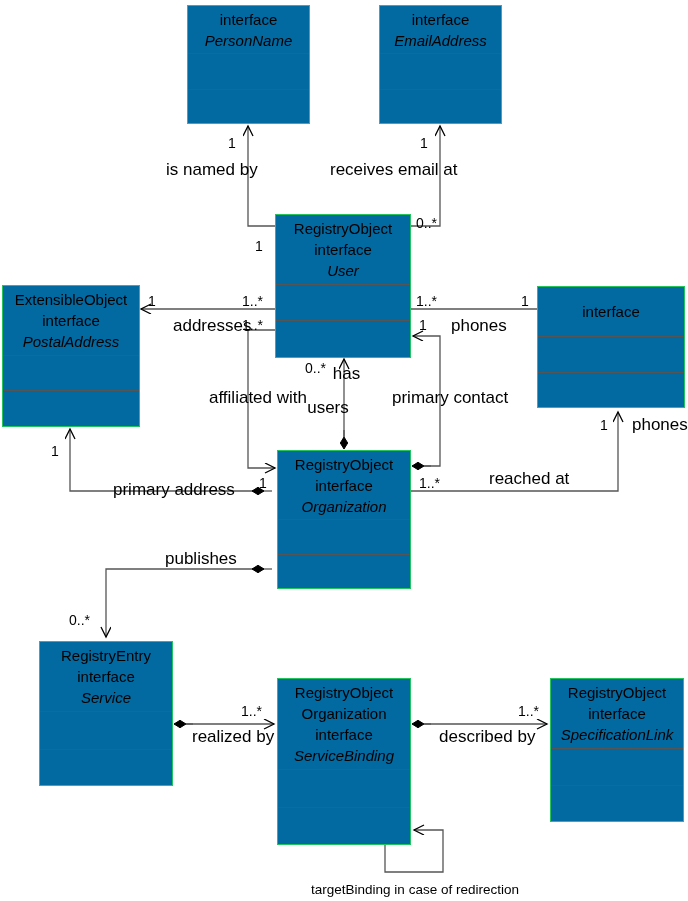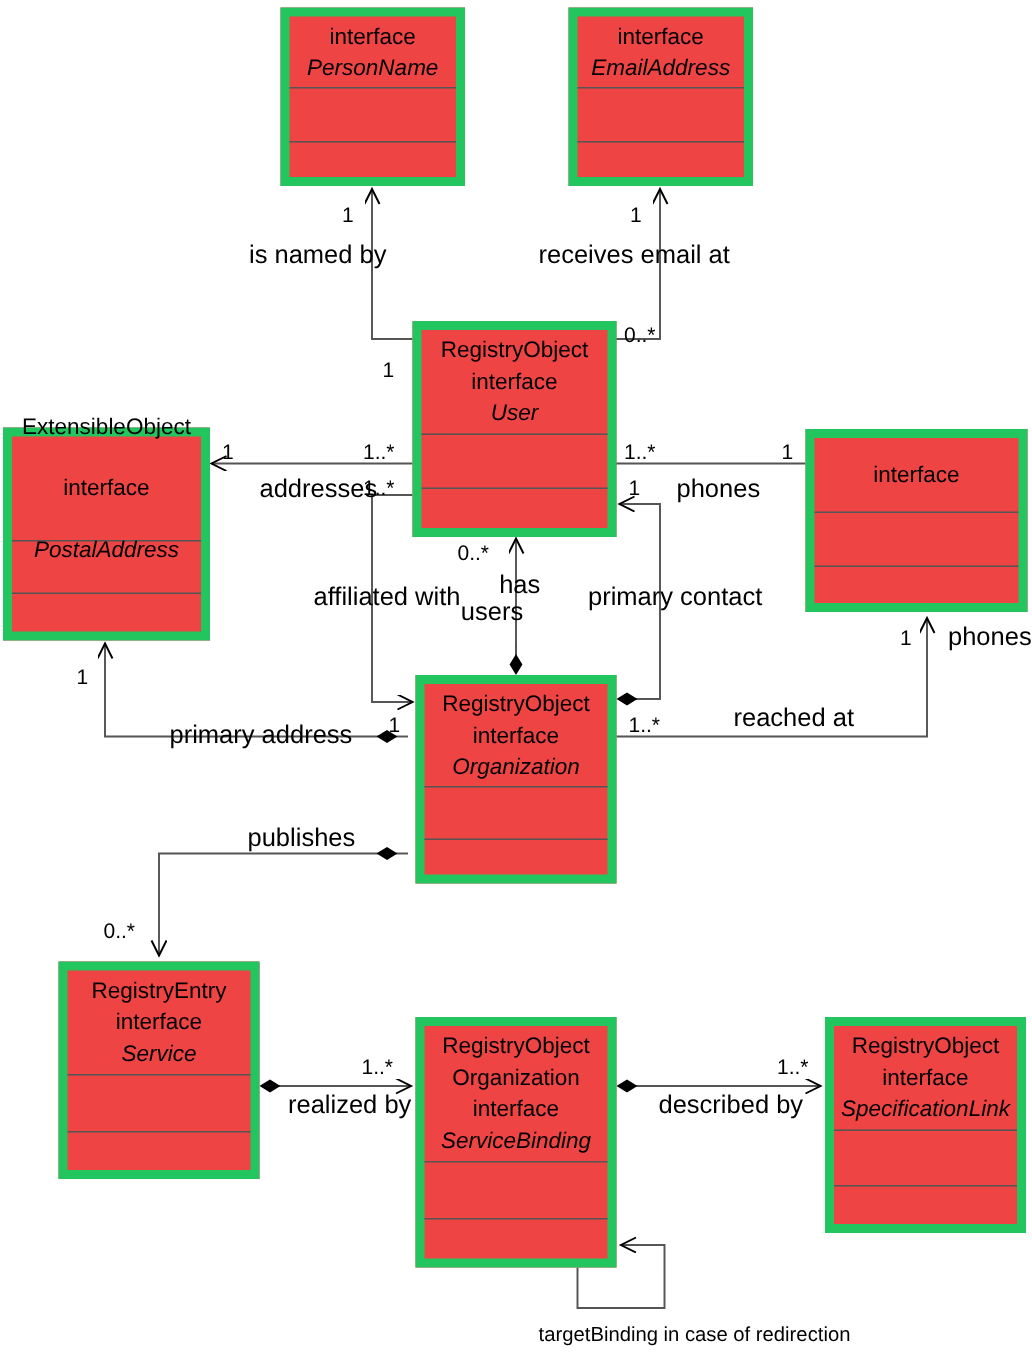--- a/index.html
+++ b/index.html
@@ -3,21 +3,21 @@
 <meta charset="utf-8">
 <style>
   html,body{margin:0;padding:0;background:#ffffff;}
   body{
     width:688px;height:901px;position:relative;overflow:hidden;
     font-family:"Liberation Sans","DejaVu Sans",sans-serif;
     color:#000000;
   }
   #diagram{position:absolute;left:0;top:0;width:688px;height:901px;}
 
-  .uml-class{position:absolute;box-sizing:border-box;border:6px solid #22c55e;background:#ef4444;}
+  .uml-class{position:absolute;box-sizing:border-box;border:1px solid #22c55e;background:#0369a1;}
   .uml-header{box-sizing:border-box;border-bottom:1px solid #555555;
     display:flex;flex-direction:column;align-items:center;justify-content:center;
     font-size:15px;line-height:21px;text-align:center;padding:3px 2px;}
   .uml-compartment{box-sizing:border-box;border-bottom:1px solid #555555;}
   .uml-compartment.last{border-bottom:none;}
   .stereo{font-style:normal;white-space:nowrap;}
   .cname{font-style:italic;white-space:nowrap;}
 
   .edge-label{position:absolute;font-size:17px;line-height:16px;white-space:nowrap;}
   .mult{position:absolute;font-size:14px;line-height:16px;white-space:nowrap;}
@@ -95,21 +95,21 @@
   <div class="uml-header" style="height:70px;">
     <span class="stereo">RegistryObject</span>
     <span class="stereo">interface</span>
     <span class="cname">User</span>
   </div>
   <div class="uml-compartment" style="height:36px;"></div>
   <div class="uml-compartment last" style="height:36px;"></div>
 </div>
 
 <div class="uml-class" style="left:2px;top:285px;width:138px;height:142px;">
-  <div class="uml-header" style="height:70px;gap:20px;">
+  <div class="uml-header" style="height:70px;">
     <span class="stereo">ExtensibleObject</span>
     <span class="stereo">interface</span>
     <span class="cname">PostalAddress</span>
   </div>
   <div class="uml-compartment" style="height:35px;"></div>
   <div class="uml-compartment last" style="height:35px;"></div>
 </div>
 
 <div class="uml-class" style="left:537px;top:286px;width:148px;height:122px;">
   <div class="uml-header" style="height:50px;">
@@ -154,34 +154,34 @@
   <div class="uml-header" style="height:70px;">
     <span class="stereo">RegistryObject</span>
     <span class="stereo">interface</span>
     <span class="cname">SpecificationLink</span>
   </div>
   <div class="uml-compartment" style="height:37px;"></div>
   <div class="uml-compartment last" style="height:35px;"></div>
 </div>
 
 <div class="edge-label" style="left:166px;top:162px;">is named by</div>
-<div class="edge-label" style="left:330px;top:162px;margin-left:29px;">receives email at</div>
+<div class="edge-label" style="left:330px;top:162px;">receives email at</div>
 <div class="edge-label" style="left:173px;top:318px;">addresses</div>
 <div class="edge-label" style="left:451px;top:318px;">phones</div>
 <div class="edge-label" style="left:209px;top:390px;">affiliated with</div>
-<div class="edge-label ctr" style="left:328px;top:382px;padding-left:37px;">has</div>
+<div class="edge-label ctr" style="left:328px;top:366px;padding-left:37px;">has</div>
 <div class="edge-label ctr" style="left:328px;top:400px;">users</div>
 <div class="edge-label" style="left:392px;top:390px;">primary contact</div>
 <div class="edge-label" style="left:113px;top:482px;">primary address</div>
 <div class="edge-label" style="left:489px;top:471px;">reached at</div>
 <div class="edge-label" style="left:632px;top:417px;">phones</div>
 <div class="edge-label" style="left:165px;top:551px;">publishes</div>
 <div class="edge-label" style="left:192px;top:729px;">realized by</div>
 <div class="edge-label" style="left:439px;top:729px;">described by</div>
-<div class="note-label ctr" style="left:415px;top:882px;margin-left:48px;">targetBinding in case of redirection</div>
+<div class="note-label ctr" style="left:415px;top:882px;">targetBinding in case of redirection</div>
 
 <div class="mult" style="left:228px;top:135px;">1</div>
 <div class="mult" style="left:420px;top:135px;">1</div>
 <div class="mult" style="left:255px;top:238px;">1</div>
 <div class="mult" style="left:416px;top:215px;">0..*</div>
 <div class="mult" style="left:148px;top:293px;">1</div>
 <div class="mult" style="left:242px;top:293px;">1..*</div>
 <div class="mult" style="left:242px;top:317px;">1..*</div>
 <div class="mult" style="left:416px;top:293px;">1..*</div>
 <div class="mult" style="left:521px;top:293px;">1</div>

